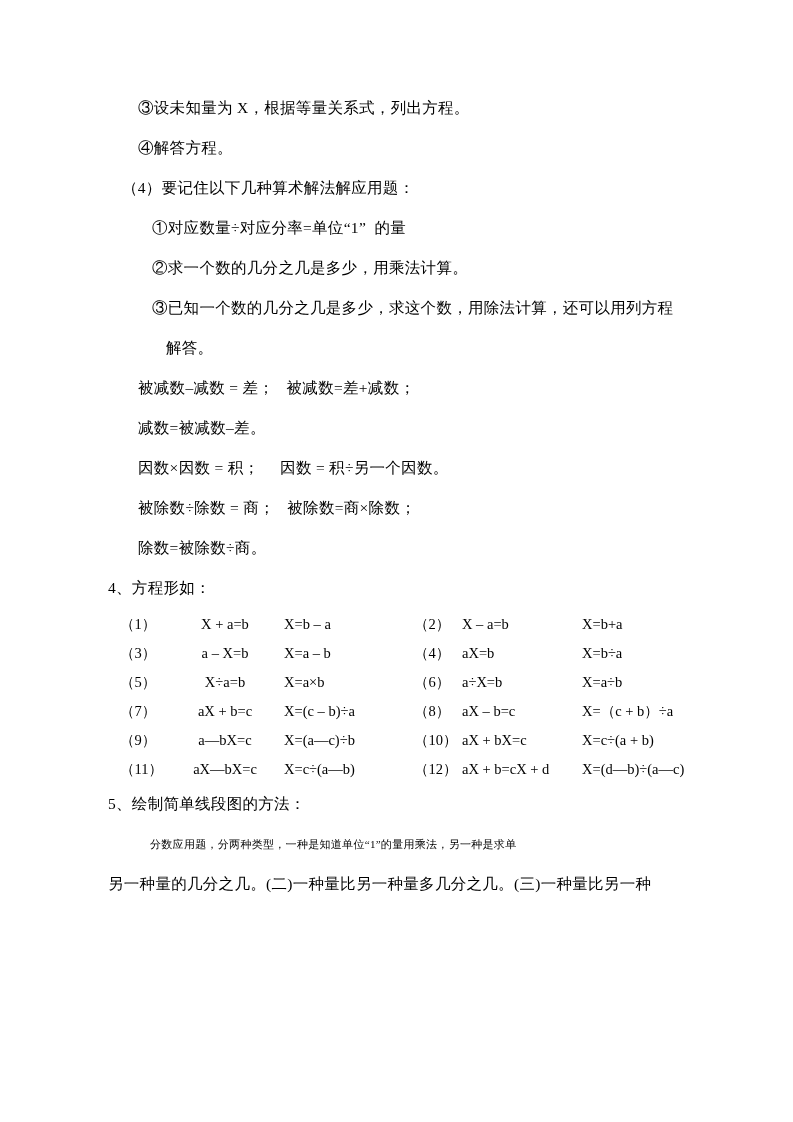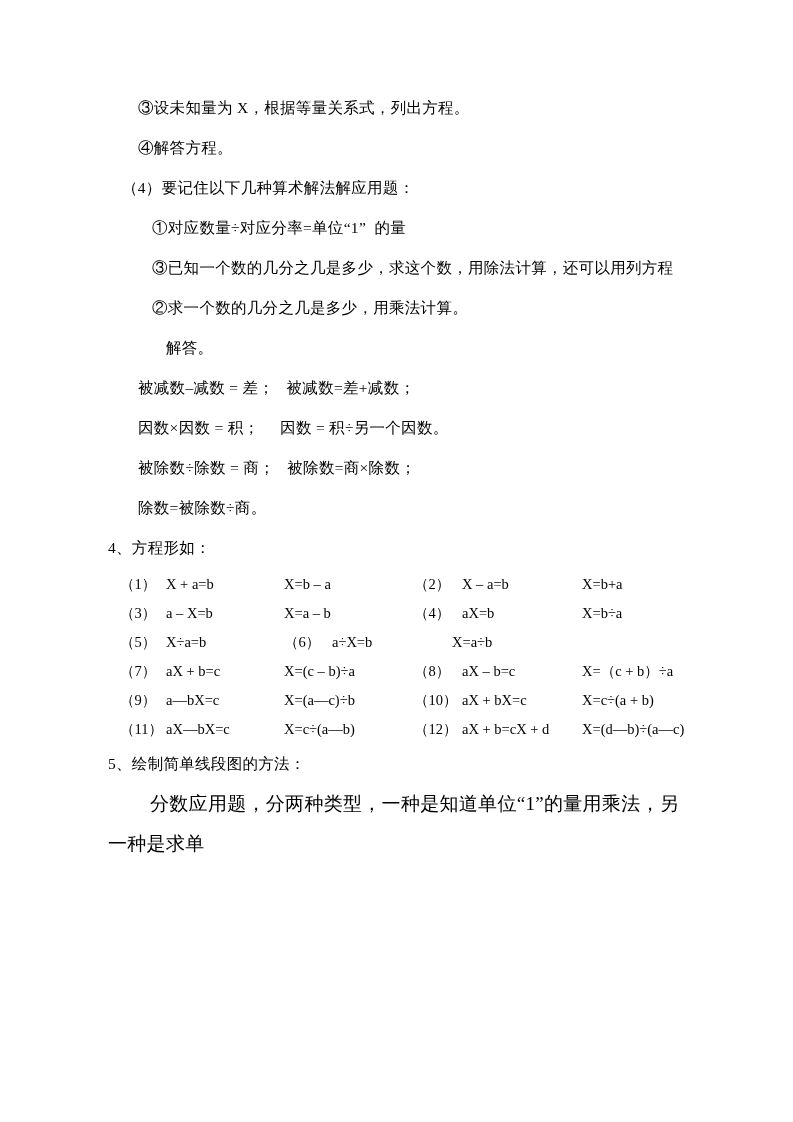--- a/index.html
+++ b/index.html
@@ -31,21 +31,21 @@
     line-height: 40px;
     white-space: pre-wrap;
     letter-spacing: 0.3px;
   }
   .indent-1 { padding-left: 30px; }
   .indent-2 { padding-left: 44px; }
   .indent-3 { padding-left: 14px; }
   .indent-4 { padding-left: 58px; }
   .indent-0 { padding-left: 0px; }
   .para {
-    font-size: 19px;
+    font-size: 11px;
     line-height: 40px;
     text-indent: 42px;
     white-space: normal;
     letter-spacing: 0.3px;
   }
   .para-cont {
     font-size: 15.5px;
     line-height: 40px;
     text-indent: 0;
     white-space: normal;
@@ -62,20 +62,21 @@
     white-space: pre;
   }
   .eq-num {
     width: 46px;
     flex: 0 0 46px;
     text-align: left;
   }
   .eq-left {
     width: 118px;
     flex: 0 0 118px;
+    text-align: center;
   }
   .eq-right {
     width: 130px;
     flex: 0 0 130px;
   }
   .eq-num2 {
     width: 48px;
     flex: 0 0 48px;
     text-align: left;
   }
@@ -90,24 +91,25 @@
 </head>
 <body>
 
 <div class="page">
   <div class="content">
 
     <div class="line indent-1">③设未知量为 X，根据等量关系式，列出方程。</div>
     <div class="line indent-1">④解答方程。</div>
     <div class="line indent-3">（4）要记住以下几种算术解法解应用题：</div>
     <div class="line indent-2">①对应数量÷对应分率=单位“1”  的量</div>
+    <div class="line indent-2">②求一个数的几分之几是多少，用乘法计算。</div>
     <div class="line indent-2">③已知一个数的几分之几是多少，求这个数，用除法计算，还可以用列方程</div>
-    <div class="line indent-2">②求一个数的几分之几是多少，用乘法计算。</div>
     <div class="line indent-4">解答。</div>
     <div class="line indent-1">被减数–减数 = 差；   被减数=差+减数；</div>
+    <div class="line indent-1">减数=被减数–差。</div>
     <div class="line indent-1">因数×因数 = 积；     因数 = 积÷另一个因数。</div>
     <div class="line indent-1">被除数÷除数 = 商；   被除数=商×除数；</div>
     <div class="line indent-1">除数=被除数÷商。</div>
     <div class="line indent-0">4、方程形如：</div>
 
     <div class="eq-block">
       <div class="eq-row">
         <span class="eq-num">（1）</span>
         <span class="eq-left">X + a=b</span>
         <span class="eq-right">X=b – a</span>
@@ -119,20 +121,21 @@
         <span class="eq-num">（3）</span>
         <span class="eq-left">a – X=b</span>
         <span class="eq-right">X=a – b</span>
         <span class="eq-num2">（4）</span>
         <span class="eq-left2">aX=b</span>
         <span class="eq-right2">X=b÷a</span>
       </div>
       <div class="eq-row">
         <span class="eq-num">（5）</span>
         <span class="eq-left">X÷a=b</span>
+        <span class="eq-right">X=a×b</span>
         <span class="eq-num2">（6）</span>
         <span class="eq-left2">a÷X=b</span>
         <span class="eq-right2">X=a÷b</span>
       </div>
       <div class="eq-row">
         <span class="eq-num">（7）</span>
         <span class="eq-left">aX + b=c</span>
         <span class="eq-right">X=(c – b)÷a</span>
         <span class="eq-num2">（8）</span>
         <span class="eq-left2">aX – b=c</span>
@@ -151,15 +154,16 @@
         <span class="eq-left">aX—bX=c</span>
         <span class="eq-right">X=c÷(a—b)</span>
         <span class="eq-num2">（12）</span>
         <span class="eq-left2">aX + b=cX + d</span>
         <span class="eq-right2">X=(d—b)÷(a—c)</span>
       </div>
     </div>
 
     <div class="line indent-0">5、绘制简单线段图的方法：</div>
     <div class="para">分数应用题，分两种类型，一种是知道单位“1”的量用乘法，另一种是求单</div>
+    <div class="para-cont">另一种量的几分之几。(二)一种量比另一种量多几分之几。(三)一种量比另一种</div>
 
   </div>
 </div>
 
 </body></html>

